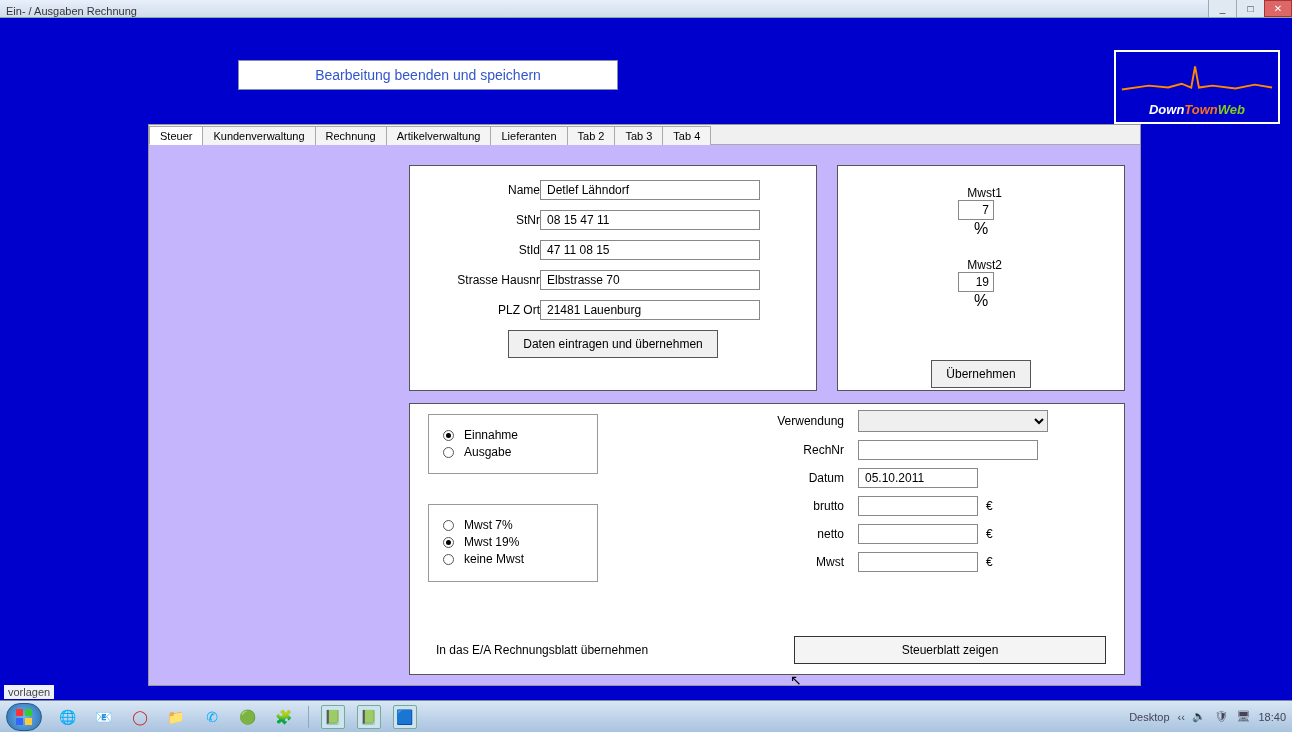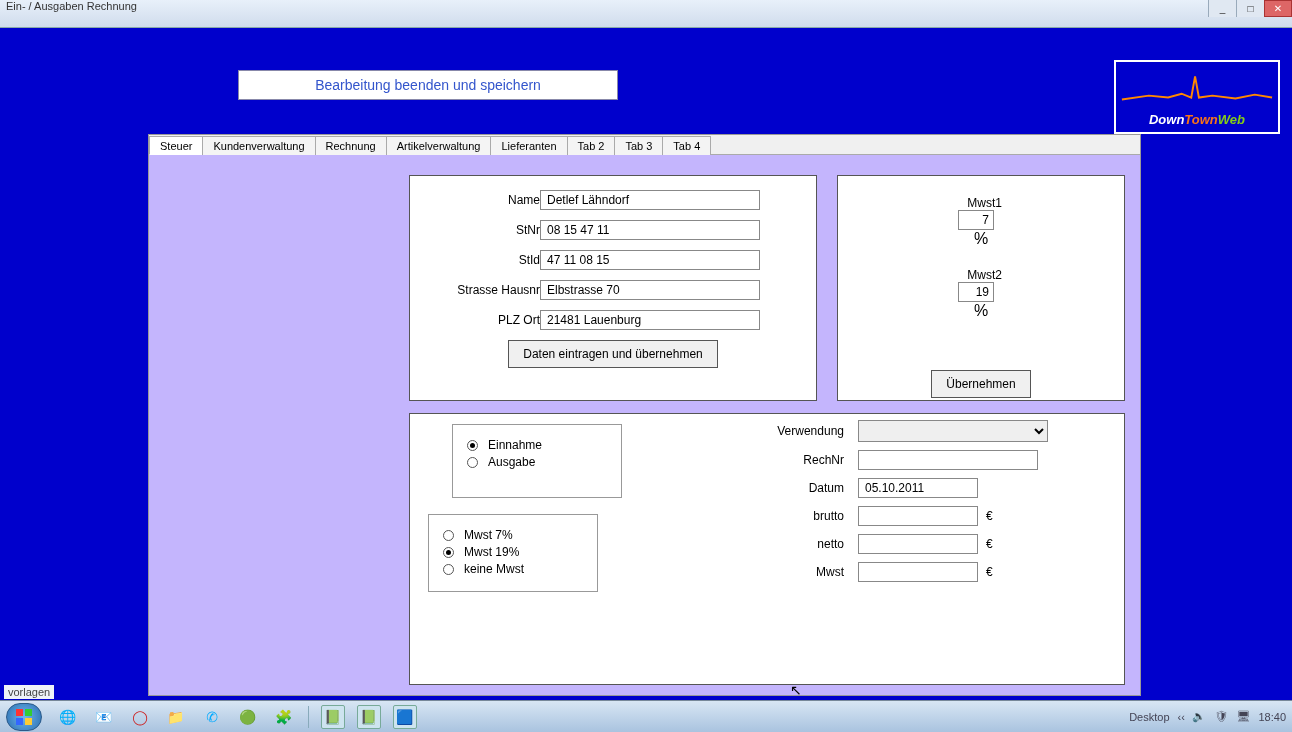--- a/index.html
+++ b/index.html
@@ -1,18 +1,18 @@
 <!DOCTYPE html>
 <html><head>
   <meta charset="utf-8">
   <style>
     * { box-sizing: border-box; margin: 0; padding: 0; font-family: Tahoma, Arial, sans-serif; }
     body { width: 1292px; height: 732px; overflow: hidden; background: #d6e4f0; position: relative; }
     .window { width: 1292px; height: 732px; display: flex; flex-direction: column; }
-    .titlebar { height: 28px; background: linear-gradient(#e8f0fa,#d0dcec); border-bottom:1px solid #8aa; display:flex; align-items:flex-start; font-size:11px; padding-left:6px; color:#333; position:relative;}
+    .titlebar { height: 18px; background: linear-gradient(#e8f0fa,#d0dcec); border-bottom:1px solid #8aa; display:flex; align-items:flex-end; font-size:11px; padding-left:6px; color:#333; position:relative;}
     .titlebar .controls { position:absolute; right:0; top:0; display:flex; }
     .titlebar .ctrl { width:28px; height:17px; font-size:10px; display:flex; align-items:center; justify-content:center; border-left:1px solid #9ab; background:#e0e8f2; cursor:pointer;}
     .titlebar .ctrl.close { background:#d66; color:#fff; border:1px solid #a33;}
     .main-blue { flex:1; background:#0000cc; position:relative; }
     .save-btn { position:absolute; left:238px; top:42px; width:380px; height:30px; background:#fff; border:1px solid #88a; color:#3355cc; font-size:14px; display:flex; align-items:center; justify-content:center; cursor:pointer;}
     .logo { position:absolute; right:12px; top:32px; width:166px; height:74px; background:#0000cc; border:2px solid #fff; padding:4px;}
     .logo svg { width:100%; height:40px; }
     .logo-text { color:#fff; font-size:13px; text-align:center; margin-top:2px; font-style:italic;}
     .logo-text .d{color:#fff;} .logo-text .t{color:#f97316;} .logo-text .w{color:#84cc16;}
     .tab-area { position:absolute; left:148px; top:106px; width:993px; height:562px; background:#c4b5fd; border:1px solid #999;}
@@ -26,21 +26,21 @@
     .panel-bottom { left:260px; top:258px; width:716px; height:272px; padding:14px; }
     .frow { display:flex; align-items:center; margin-bottom:10px; font-size:12px; }
     .frow label { width:112px; text-align:right; }
     .frow input[type=text] { border:1px solid #888; height:20px; padding:2px 6px; font-size:12px; width:220px; background:#fff;}
     .big-btn { border:1px solid #555; background:#f0f0f0; padding:6px 14px; font-size:12px; cursor:pointer; display:inline-block;}
     .mwst-row { display:flex; align-items:center; margin-bottom:20px; font-size:12px;flex-direction:column;}
     .mwst-row label{ width:60px; text-align:right; margin-right:18px;}
     .mwst-row input{ width:36px; border:1px solid #888; height:20px; text-align:right; padding:2px 4px; font-size:12px; margin-right:10px;}
     .pct { font-size:16px;}
     .radio-group { border:1px solid #999; padding:10px 14px; font-size:12px; position:absolute;}
-    .rg1 { left:18px; top:10px; width:170px; height:74px;margin-left:24px;}
+    .rg1 { left:18px; top:10px; width:170px; height:60px;}
     .rg2 { left:18px; top:100px; width:170px; height:78px;}
     .radio-row { display:flex; align-items:center; margin:3px 0; cursor:pointer;}
     .radio { width:11px;height:11px;border:1px solid #555;border-radius:50%;margin-right:10px;display:inline-flex;align-items:center;justify-content:center;}
     .radio.sel::after{content:'';width:5px;height:5px;background:#000;border-radius:50%;}
     .entry-right { position:absolute; left:338px; top:6px; width:360px;}
     .er-row { display:flex; align-items:center; margin-bottom:8px; font-size:12px;}
     .er-row label { width:96px; text-align:right; margin-right:14px;}
     .er-row input[type=text]{ border:1px solid #888; height:20px; padding:2px 6px; font-size:12px; width:120px;}
     .er-row select{ border:1px solid #888; height:22px; width:190px; font-size:12px;}
     .er-row .cur { margin-left:8px;}
@@ -180,20 +180,24 @@
                 <input type="text" value="" style="">
                 <span class="cur">€</span>
               </div>
             <div class="er-row">
                 <label>Mwst</label>
                 <input type="text" value="" style="">
                 <span class="cur">€</span>
               </div>
           </div>
 
+          <div class="bottom-actions">
+            <span class="btm-label">In das E/A Rechnungsblatt übernehmen</span>
+            <div class="wide-btn">Steuerblatt zeigen</div>
+          </div>
         </div>
 
       </div>
     </div>
 
     <div class="footer-label">vorlagen</div>
 
     <div class="taskbar">
       <div class="start-orb">
         <svg width="20" height="20" viewBox="0 0 20 20">

